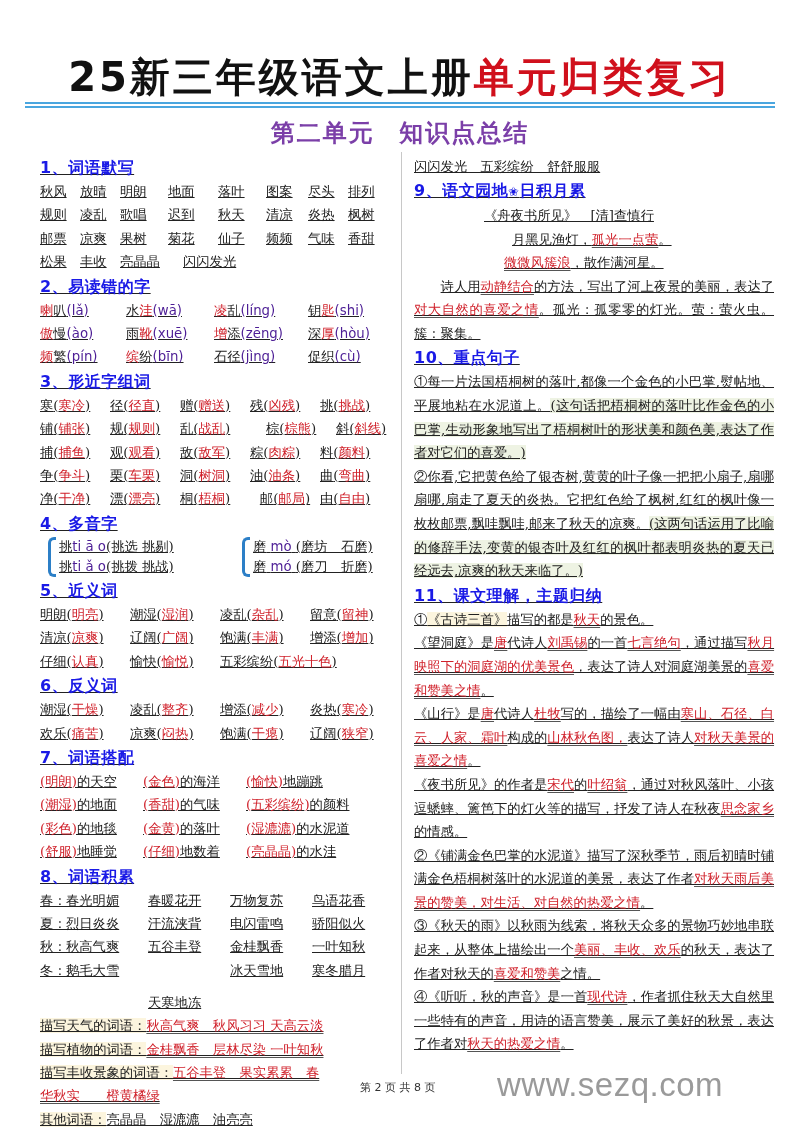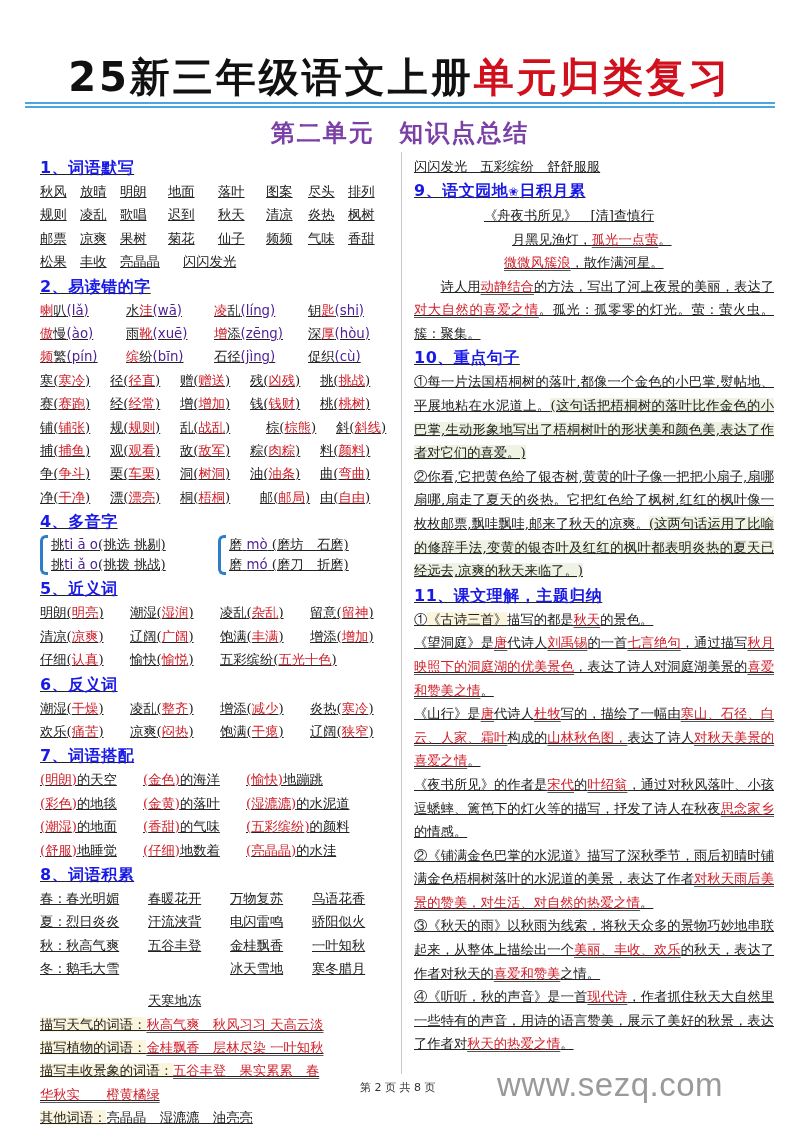--- a/index.html
+++ b/index.html
@@ -31,21 +31,21 @@
     font-family: "DejaVu Sans", "Liberation Sans", sans-serif; font-weight: bold;
     color: #1a1ae6; font-size: 16px; line-height: 25px; letter-spacing: 0.5px;
   }
   .row { white-space: nowrap; display: flex; }
   .row .cell { display: inline-block; }
   .red { color: #d0202a; }
   .orange { color: #4c1d95; font-family: "DejaVu Sans", sans-serif; }
   .ul { color: #d0202a; text-decoration: underline; text-decoration-color: #555; text-underline-offset: 3px; }
   .hl-yellow { background: #fcf5de; }
   .hl-green { background: #eef3e3; }
-  .brace-block { display: flex; align-items: flex-end; margin: 1px 0; }
+  .brace-block { display: flex; align-items: flex-end; margin: 1px 8px; }
   .brace {
     width: 8px; height: 40px; border: 3px solid #2c7fc7; border-right: none;
     border-radius: 6px 0 0 6px; margin-right: 3px; position: relative;
   }
   .brace-lines { display: flex; flex-direction: column; line-height: 20px; }
   .para { text-align: justify; line-height: 23.6px; }
   .indent { text-indent: 2em; }
   .footer { position: absolute; top: 1080px; left: 360px; font-size: 11px; color: #333; font-family: "DejaVu Sans", sans-serif; }
   .watermark { position: absolute; top: 1066px; left: 497px; font-family: "Liberation Sans", "DejaVu Sans", sans-serif; font-size: 33px; color: #9a9a9a; letter-spacing: 0.5px; }
 </style>
@@ -122,34 +122,28 @@
     </div>
     <div class="row">
       <span class="cell" style="width:86px"><span class="red">频</span><span>繁</span><span class="orange">(pín)</span></span>
       <span class="cell" style="width:88px"><span class="red">缤</span><span>纷</span><span class="orange">(bīn)</span></span>
       <span class="cell" style="width:94px"><span>石径</span><span class="orange">(jìng)</span></span>
       <span class="cell"><span>促织</span><span class="orange">(cù)</span></span>
     </div>
   </div>
 
   <div>
+    <div class="sec-h">3、形近字组词</div>
     <div id="s3-rows">
         <div class="row">
           <span class="cell" style="width: 70px;"><span>寒</span>(<span class="red">寒冷</span>)</span>
           <span class="cell" style="width: 70px;"><span>径</span>(<span class="red">径直</span>)</span>
           <span class="cell" style="width: 70px;"><span>赠</span>(<span class="red">赠送</span>)</span>
           <span class="cell" style="width: 70px;"><span>残</span>(<span class="red">凶残</span>)</span>
           <span class="cell"><span>挑</span>(<span class="red">挑战</span>)</span>
-        </div>
-        <div class="row">
-          <span class="cell" style="width: 70px;"><span>赛</span>(<span class="red">赛跑</span>)</span>
-          <span class="cell" style="width: 70px;"><span>经</span>(<span class="red">经常</span>)</span>
-          <span class="cell" style="width: 70px;"><span>增</span>(<span class="red">增加</span>)</span>
-          <span class="cell" style="width: 70px;"><span>钱</span>(<span class="red">钱财</span>)</span>
-          <span class="cell"><span>桃</span>(<span class="red">桃树</span>)</span>
         </div>
         <div class="row">
           <span class="cell" style="width: 70px;"><span>铺</span>(<span class="red">铺张</span>)</span>
           <span class="cell" style="width: 70px;"><span>规</span>(<span class="red">规则</span>)</span>
           <span class="cell" style="width: 70px;"><span>乱</span>(<span class="red">战乱</span>)</span>
           <span class="cell" style="width: 70px; margin-left: 16px;"><span>棕</span>(<span class="red">棕熊</span>)</span>
           <span class="cell"><span>斜</span>(<span class="red">斜线</span>)</span>
         </div>
         <div class="row">
           <span class="cell" style="width: 70px;"><span>捕</span>(<span class="red">捕鱼</span>)</span>
@@ -238,28 +232,28 @@
 
   <div>
     <div class="sec-h">7、词语搭配</div>
     <div id="s7-rows">
         <div class="row">
           <span class="cell" style="width: 103px;"><span class="red">(</span><span class="red">明朗</span><span class="red">)</span><span class="">的天空</span></span>
           <span class="cell" style="width: 103px;"><span class="red">(</span><span class="red">金色</span><span class="red">)</span><span class="">的海洋</span></span>
           <span class="cell"><span class="red">(</span><span class="red">愉快</span><span class="red">)</span><span class="">地蹦跳</span></span>
         </div>
         <div class="row">
+          <span class="cell" style="width: 103px;"><span class="red">(</span><span class="red">潮湿</span><span class="red">)</span><span class="">的地面</span></span>
+          <span class="cell" style="width: 103px;"><span class="red">(</span><span class="red">香甜</span><span class="red">)</span><span class="">的气味</span></span>
+          <span class="cell"><span class="red">(</span><span class="red">五彩缤纷</span><span class="red">)</span><span class="">的颜料</span></span>
+        </div>
+        <div class="row">
           <span class="cell" style="width: 103px;"><span class="red">(</span><span class="red">彩色</span><span class="red">)</span><span class="">的地毯</span></span>
           <span class="cell" style="width: 103px;"><span class="red">(</span><span class="red">金黄</span><span class="red">)</span><span class="">的落叶</span></span>
           <span class="cell"><span class="red">(</span><span class="red">湿漉漉</span><span class="red">)</span><span class="">的水泥道</span></span>
-        </div>
-        <div class="row">
-          <span class="cell" style="width: 103px;"><span class="red">(</span><span class="red">潮湿</span><span class="red">)</span><span class="">的地面</span></span>
-          <span class="cell" style="width: 103px;"><span class="red">(</span><span class="red">香甜</span><span class="red">)</span><span class="">的气味</span></span>
-          <span class="cell"><span class="red">(</span><span class="red">五彩缤纷</span><span class="red">)</span><span class="">的颜料</span></span>
         </div>
         <div class="row">
           <span class="cell" style="width: 103px;"><span class="red">(</span><span class="red">舒服</span><span class="red">)</span><span class="">地睡觉</span></span>
           <span class="cell" style="width: 103px;"><span class="red">(</span><span class="red">仔细</span><span class="red">)</span><span class="">地数着</span></span>
           <span class="cell"><span class="red">(</span><span class="red">亮晶晶</span><span class="red">)</span><span class="">的水洼</span></span>
         </div>
       </div>
   </div>
 
   <div>

